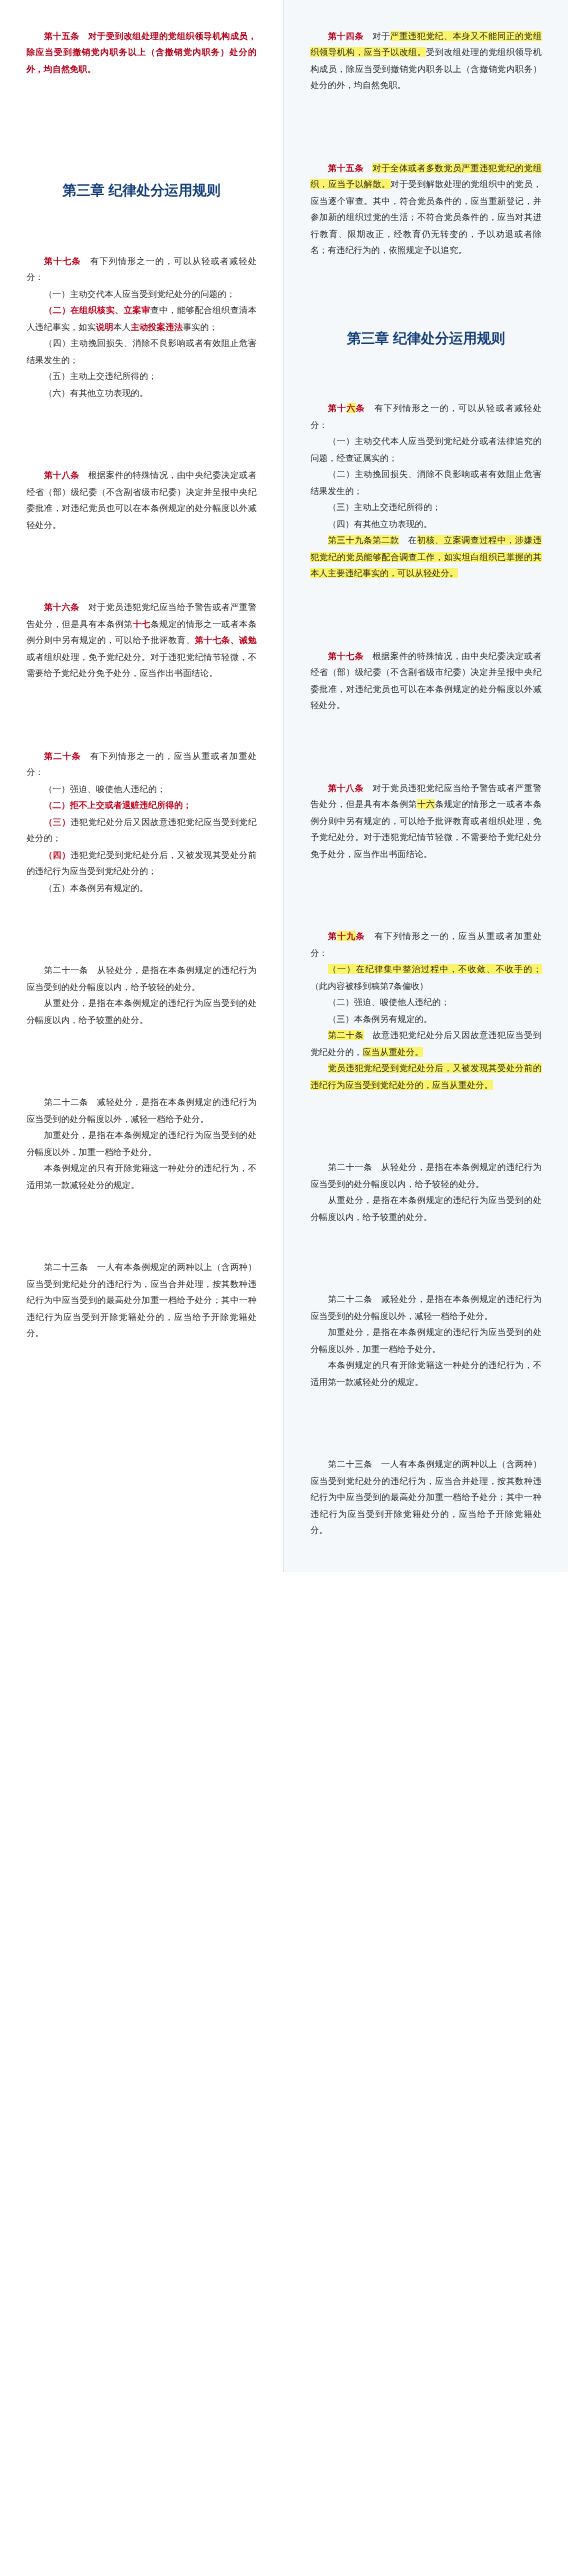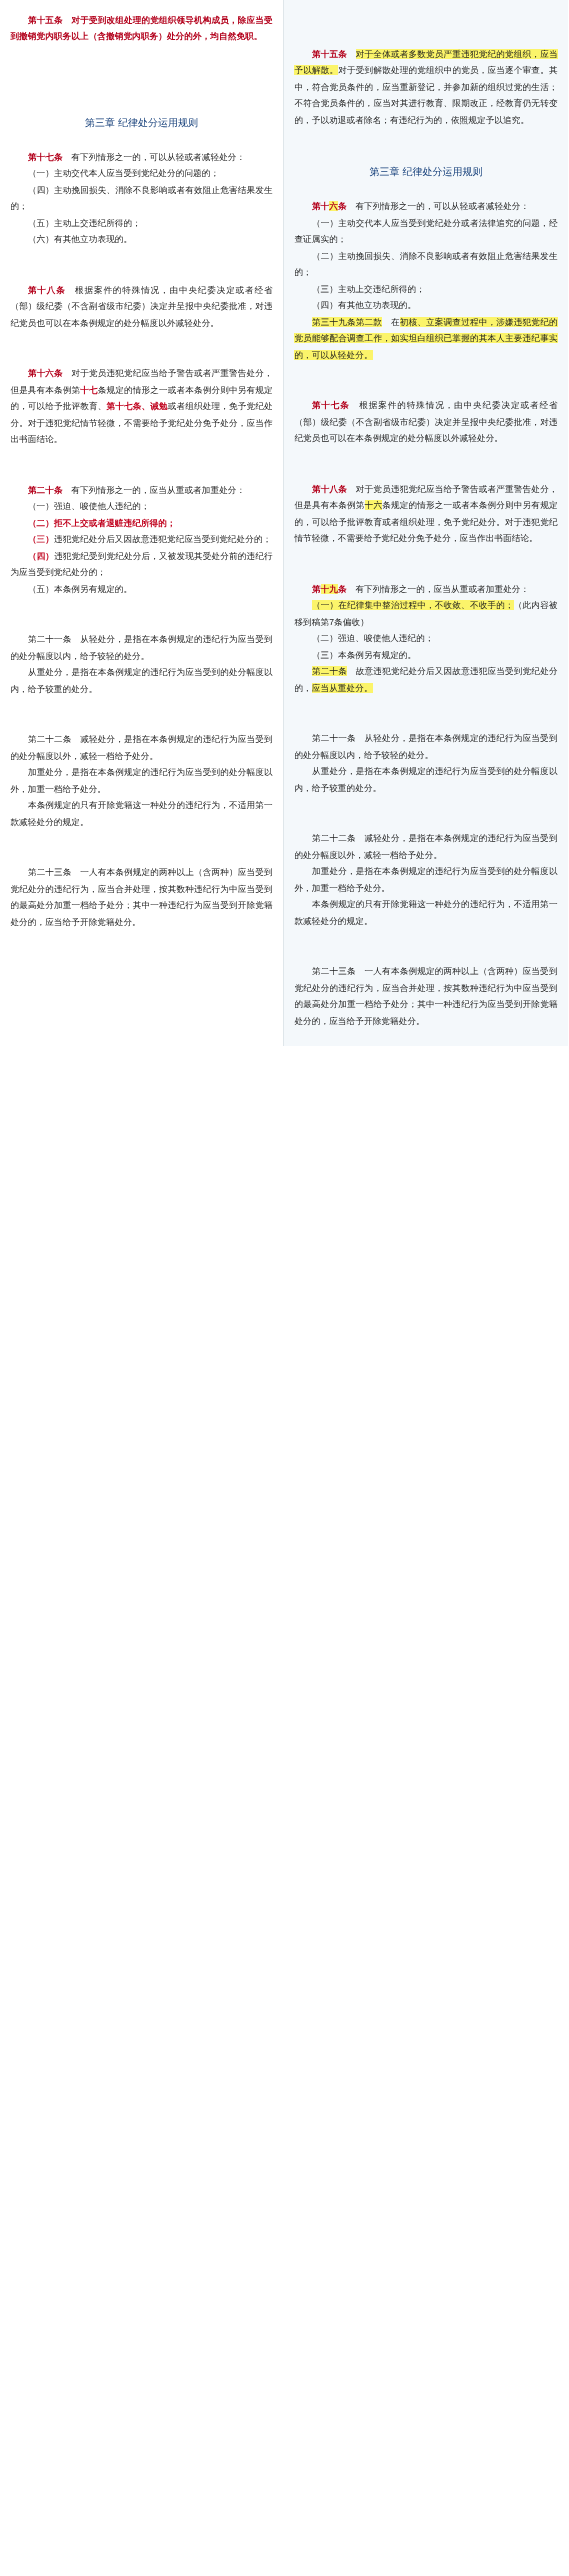--- a/index.html
+++ b/index.html
@@ -14,36 +14,36 @@
     width: 569px;
   }
   .col {
     width: 284px;
     padding: 0;
   }
   .col.left { background: #ffffff; border-right: 0.6px solid #dfe6ea; }
   .col.right { background: #f4f8fb; }
   .block {
     padding: 0 10.4px;
-    margin: 0;
+    margin: 16px;
   }
   .spacer { height: 17px; }
   .para {
     font-size: 8.6px;
     line-height: 1.92;
     color: #1b1b1b;
     text-align: justify;
     margin: 0 0 0 0;
     text-indent: 0;
     letter-spacing: 0.1px;
   }
   .para.indent { text-indent: 17.5px; }
   .chapter {
-    font-size: 10px;
-    font-weight: normal;
+    font-size: 14px;
+    font-weight: bold;
     color: #153f7a;
     text-align: center;
     line-height: 1.9;
     margin: 0;
   }
   .artnum {
     color: #b3001b;
     font-weight: bold;
   }
   .red { color: #c0001c; font-weight: bold; }
@@ -68,20 +68,21 @@
       <div class="spacer"></div>
 
       <div class="block">
         <p class="chapter">第三章  纪律处分运用规则</p>
       </div>
       <div class="spacer"></div>
 
       <div class="block">
         <p class="para indent"><span class="artnum">第十七条</span>　有下列情形之一的，可以从轻或者减轻处分：</p>
         <p class="para indent">（一）主动交代本人应当受到党纪处分的问题的；</p>
+        <p class="para indent"><span class="red">（二）在组织核实、立案审</span>查中，能够配合组织查清本人违纪事实，如实<span class="red">说明</span>本人<span class="red">主动投案违法</span>事实的；</p>
         <p class="para indent">（四）主动挽回损失、消除不良影响或者有效阻止危害结果发生的；</p>
         <p class="para indent">（五）主动上交违纪所得的；</p>
         <p class="para indent">（六）有其他立功表现的。</p>
       </div>
       <div class="spacer"></div>
       <div class="spacer"></div>
 
       <div class="block">
         <p class="para indent"><span class="artnum">第十八条</span>　根据案件的特殊情况，由中央纪委决定或者经省（部）级纪委（不含副省级市纪委）决定并呈报中央纪委批准，对违纪党员也可以在本条例规定的处分幅度以外减轻处分。</p>
       </div>
@@ -124,20 +125,23 @@
         <p class="para indent">第二十三条　一人有本条例规定的两种以上（含两种）应当受到党纪处分的违纪行为，应当合并处理，按其数种违纪行为中应当受到的最高处分加重一档给予处分；其中一种违纪行为应当受到开除党籍处分的，应当给予开除党籍处分。</p>
       </div>
       <div class="spacer"></div>
 
     </div>
   </div>
 
   <div class="col right">
     <div class="wrap">
 
+      <div class="block">
+        <p class="para indent"><span class="artnum">第十四条</span>　对于<span class="hl">严重违犯党纪、本身又不能同正的党组织领导机构，应当予以改组。</span>受到改组处理的党组织领导机构成员，除应当受到撤销党内职务以上（含撤销党内职务）处分的外，均自然免职。</p>
+      </div>
       <div class="spacer"></div>
       <div class="spacer"></div>
 
       <div class="block">
         <p class="para indent"><span class="artnum">第十五条</span>　<span class="hl">对于全体或者多数党员严重违犯党纪的党组织，应当予以解散。</span>对于受到解散处理的党组织中的党员，应当逐个审查。其中，符合党员条件的，应当重新登记，并参加新的组织过党的生活；不符合党员条件的，应当对其进行教育、限期改正，经教育仍无转变的，予以劝退或者除名；有违纪行为的，依照规定予以追究。</p>
       </div>
       <div class="spacer"></div>
       <div class="spacer"></div>
 
       <div class="block">
@@ -167,20 +171,21 @@
       </div>
       <div class="spacer"></div>
       <div class="spacer"></div>
 
       <div class="block">
         <p class="para indent"><span class="artnum">第<span class="hl">十九</span>条</span>　有下列情形之一的，应当从重或者加重处分：</p>
         <p class="para indent"><span class="hl">（一）在纪律集中整治过程中，不收敛、不收手的；</span>（此内容被移到稿第7条偏收）</p>
         <p class="para indent">（二）强迫、唆使他人违纪的；</p>
         <p class="para indent">（三）本条例另有规定的。</p>
         <p class="para indent"><span class="hl">第二十条</span>　故意违犯党纪处分后又因故意违犯应当受到党纪处分的，<span class="hl">应当从重处分。</span></p>
+        <p class="para indent"><span class="hl">党员违犯党纪受到党纪处分后，又被发现其受处分前的违纪行为应当受到党纪处分的，应当从重处分。</span></p>
       </div>
       <div class="spacer"></div>
       <div class="spacer"></div>
 
       <div class="block">
         <p class="para indent">第二十一条　从轻处分，是指在本条例规定的违纪行为应当受到的处分幅度以内，给予较轻的处分。</p>
         <p class="para indent">从重处分，是指在本条例规定的违纪行为应当受到的处分幅度以内，给予较重的处分。</p>
       </div>
       <div class="spacer"></div>
       <div class="spacer"></div>

